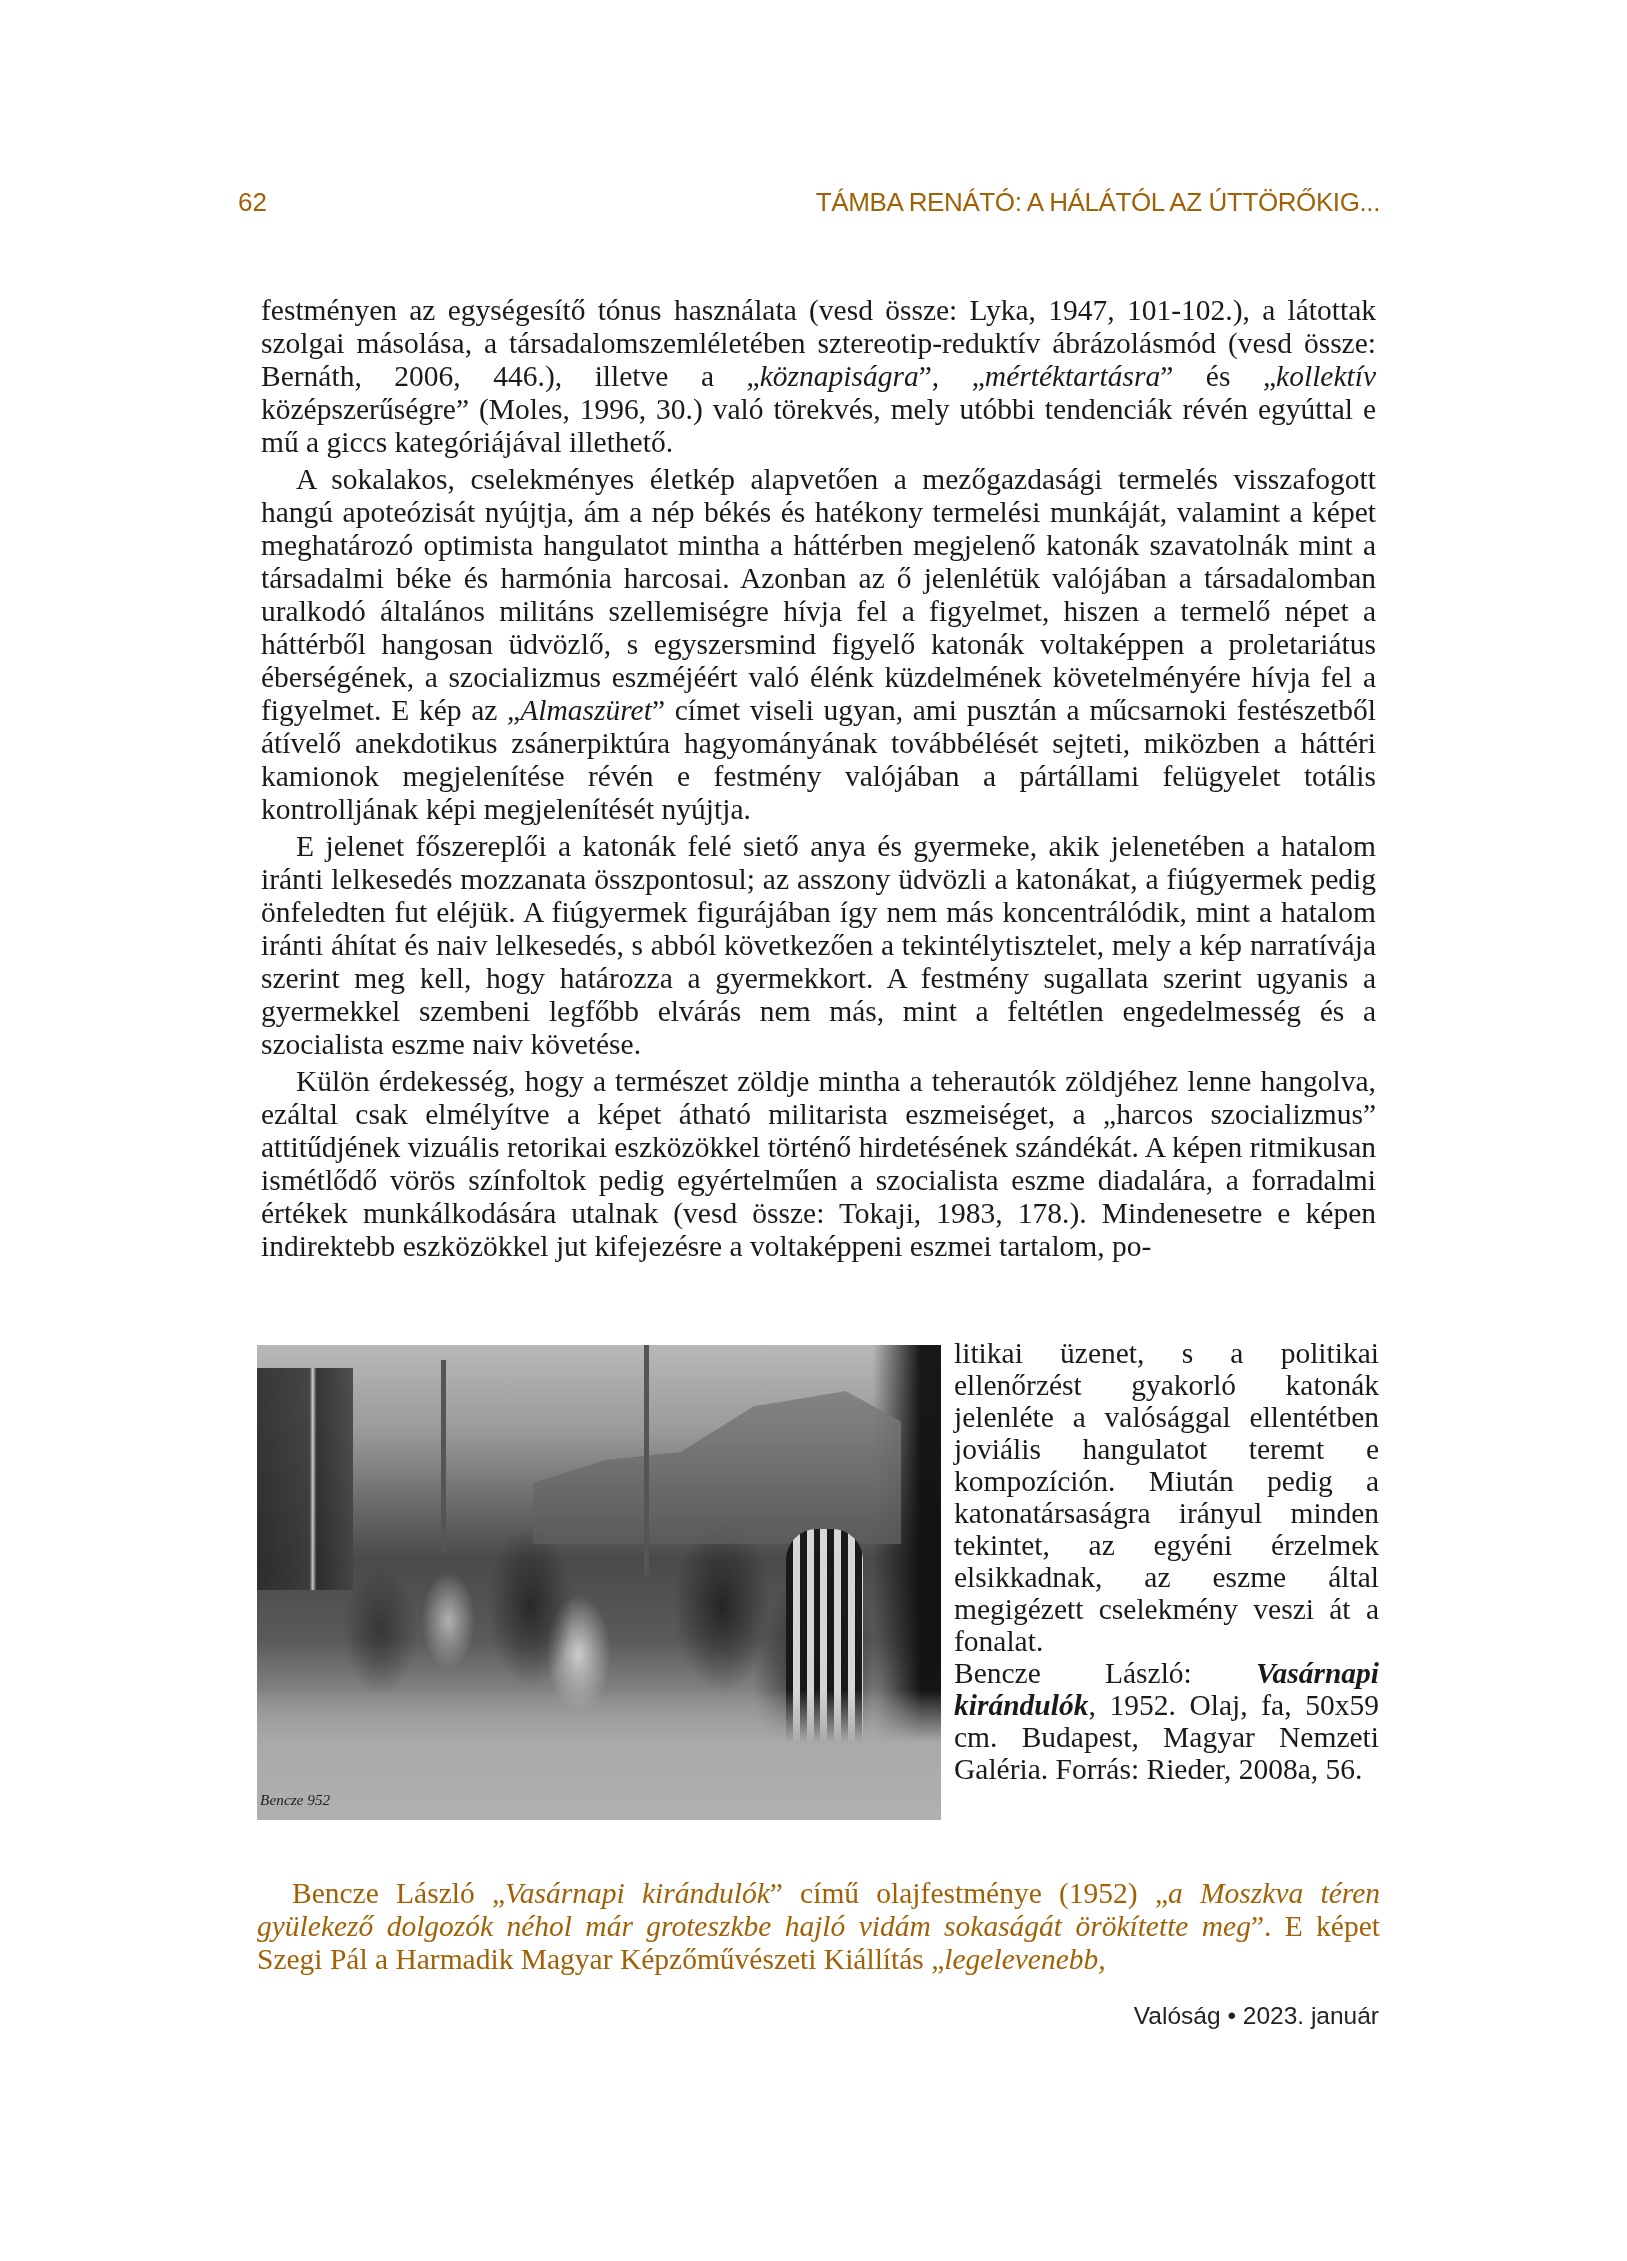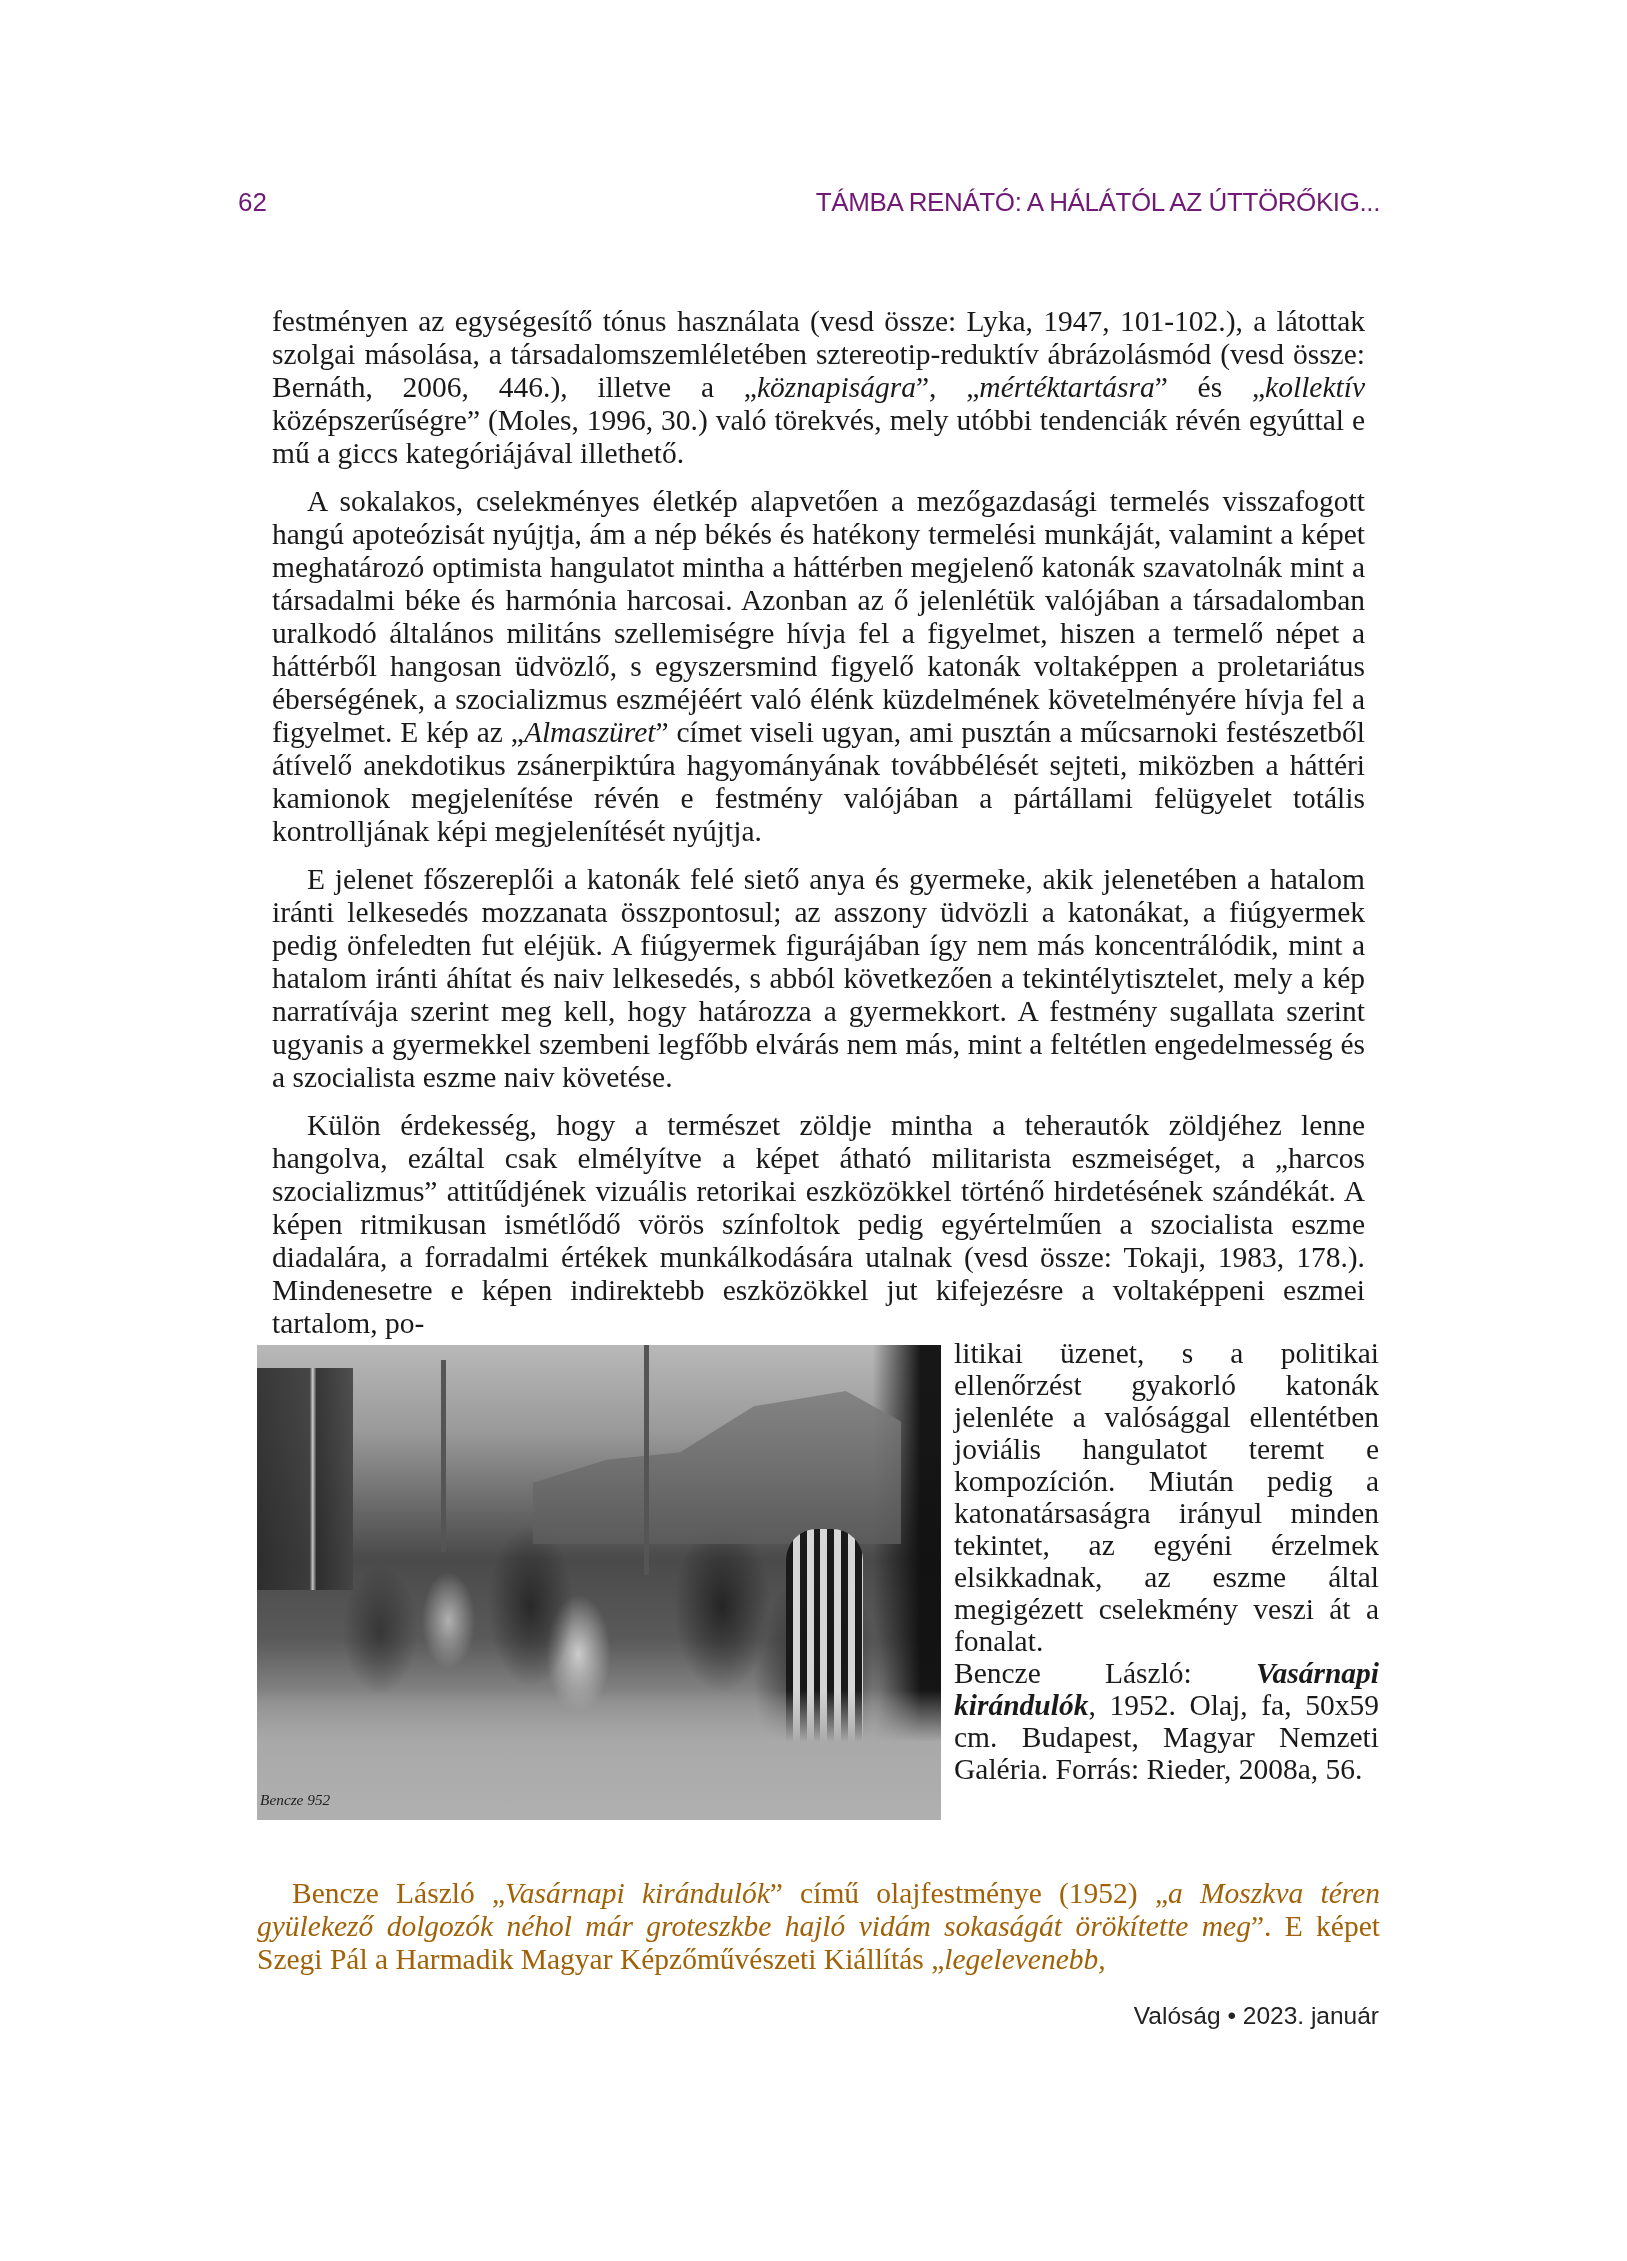--- a/index.html
+++ b/index.html
@@ -1,27 +1,27 @@
 <!DOCTYPE html>
 <html style="font-size:12.3px"><head>
 <meta charset="utf-8">
 <style>
   html, body { margin: 0; padding: 0; background: #ffffff; }
   body { width: 1628px; height: 2261px; position: relative; overflow: hidden; color: #1a1a1a; }
   .page { position: absolute; left: 0; top: 0; width: 1628px; height: 2261px; background: #fff; }
 
   .running-head { position: absolute; top: 187px; left: 238px; width: 1142px; height: 31px;
-    font-family: "Liberation Sans", sans-serif; font-size: 26px; line-height: 31px; color: #701a75; }
+    font-family: "Liberation Sans", sans-serif; font-size: 26px; line-height: 31px; color: #a16207; }
   .running-head .pageno { position: absolute; left: 0; top: 0; }
   .running-head .title { position: absolute; right: 0; top: 0; letter-spacing: -0.4px; text-align: right; }
 
   .body-text { position: absolute; left: 257px; top: 290px; width: 1123px;
     font-family: "Liberation Serif", serif; font-size: 29.5px; line-height: 33px;
     text-align: justify; color: #1a1a1a; }
-  .body-text p { margin: 15px; text-indent: 35px; hyphens: manual; }
+  .body-text p { margin: 4px; text-indent: 35px; hyphens: manual; }
   .body-text p.first { text-indent: 0; }
   .ital { font-style: italic; }
 
   .figure-row { position: absolute; left: 257px; top: 1313px; width: 1123px; height: 536px; }
   .painting { position: absolute; left: 0; top: 32px; width: 684px; height: 475px;
     background:
       radial-gradient(ellipse 92px 153px at 82% 70%, rgba(20,20,20,0.85), rgba(20,20,20,0) 70%),
       radial-gradient(ellipse 69px 123px at 68% 55%, rgba(25,25,25,0.8), rgba(25,25,25,0) 70%),
       radial-gradient(ellipse 61px 115px at 40% 55%, rgba(30,30,30,0.8), rgba(30,30,30,0) 70%),
       radial-gradient(ellipse 54px 92px at 18% 60%, rgba(40,40,40,0.7), rgba(40,40,40,0) 70%),

